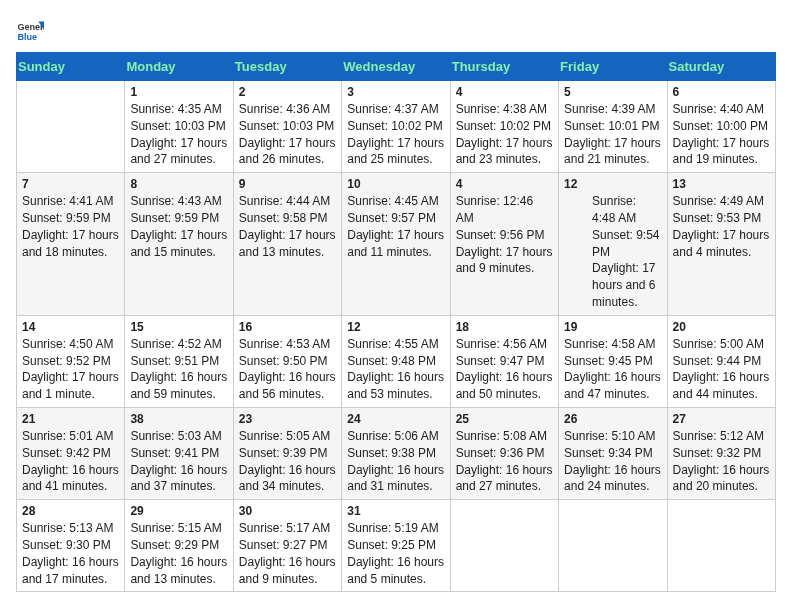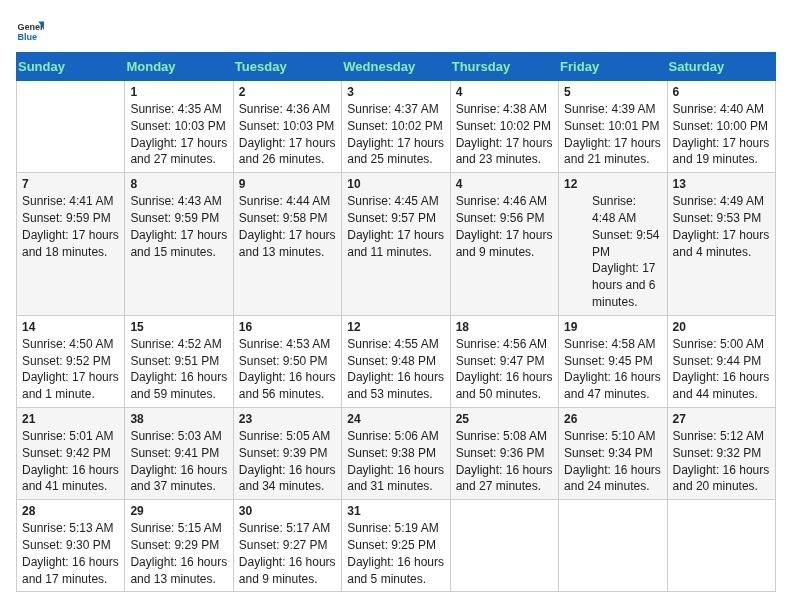--- a/index.html
+++ b/index.html
@@ -170,21 +170,21 @@
 Daylight: 17 hours and 13 minutes.</div>
         </td>
         <td>
           <span class="day-number">10</span>
           <div class="cell-content" style="white-space: pre-line;">Sunrise: 4:45 AM
 Sunset: 9:57 PM
 Daylight: 17 hours and 11 minutes.</div>
         </td>
         <td>
           <span class="day-number">4</span>
-          <div class="cell-content" style="white-space: pre-line;">Sunrise: 4:46 AM
+          <div class="cell-content" style="white-space: pre-line;">Sunrise: 12:46 AM
 Sunset: 9:56 PM
 Daylight: 17 hours and 9 minutes.</div>
         </td>
         <td>
           <span class="day-number">12</span>
           <div class="cell-content" style="white-space: pre-line; margin-left: 28px;">Sunrise: 4:48 AM
 Sunset: 9:54 PM
 Daylight: 17 hours and 6 minutes.</div>
         </td>
         <td>

